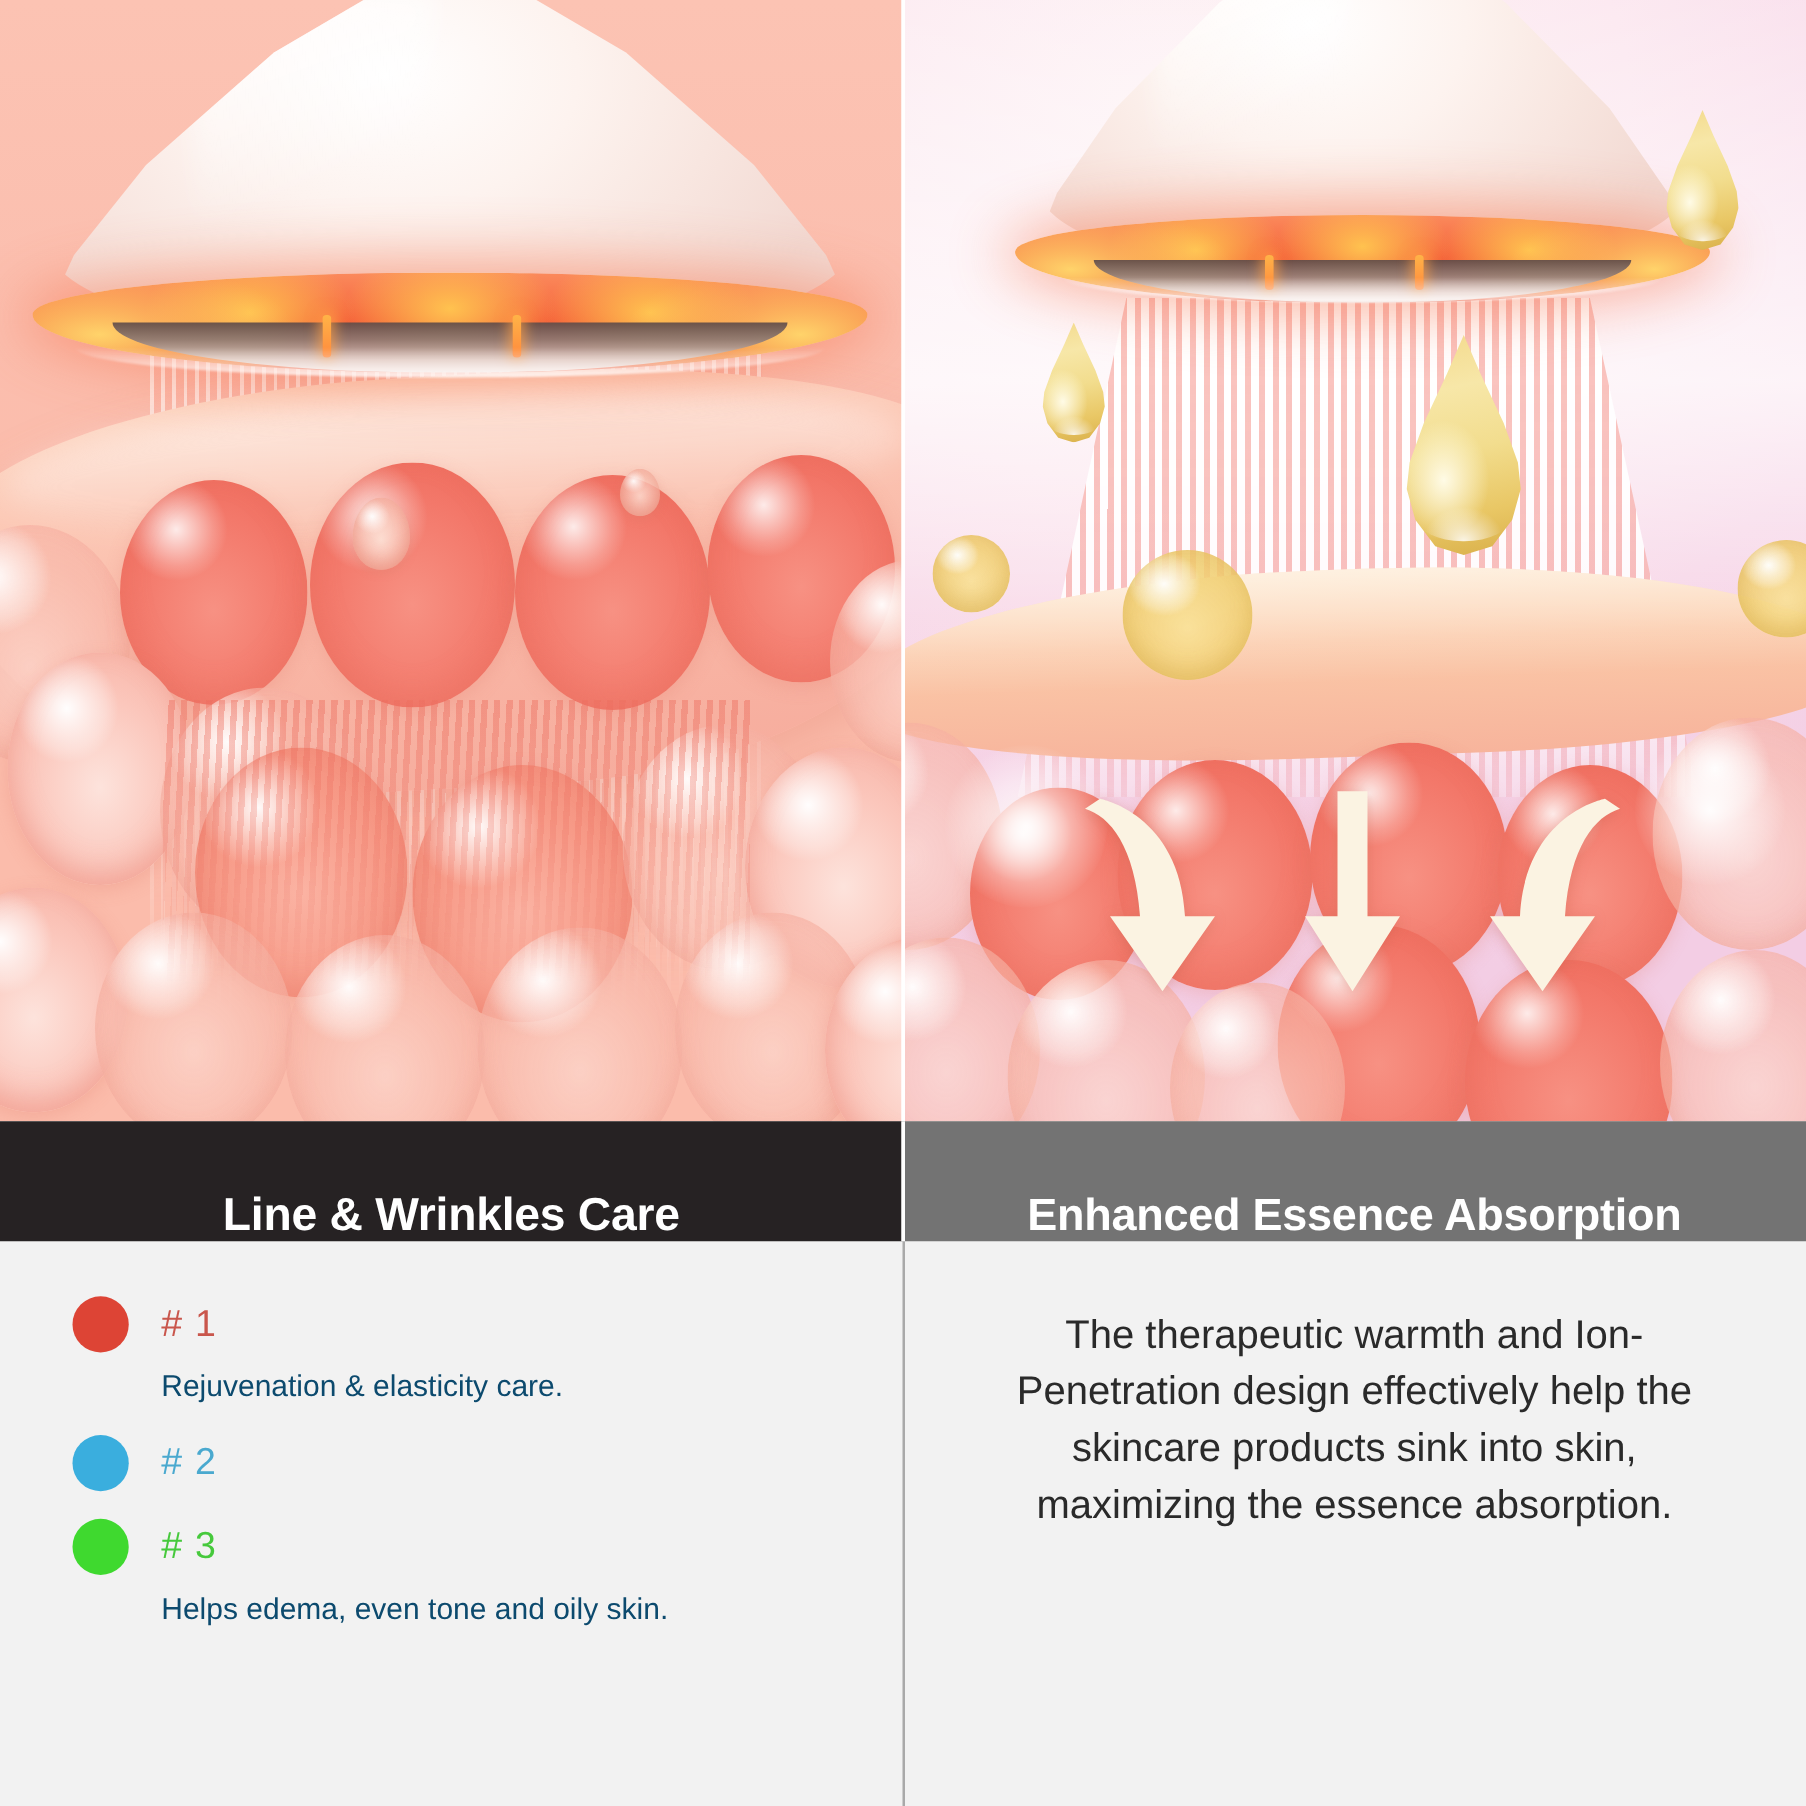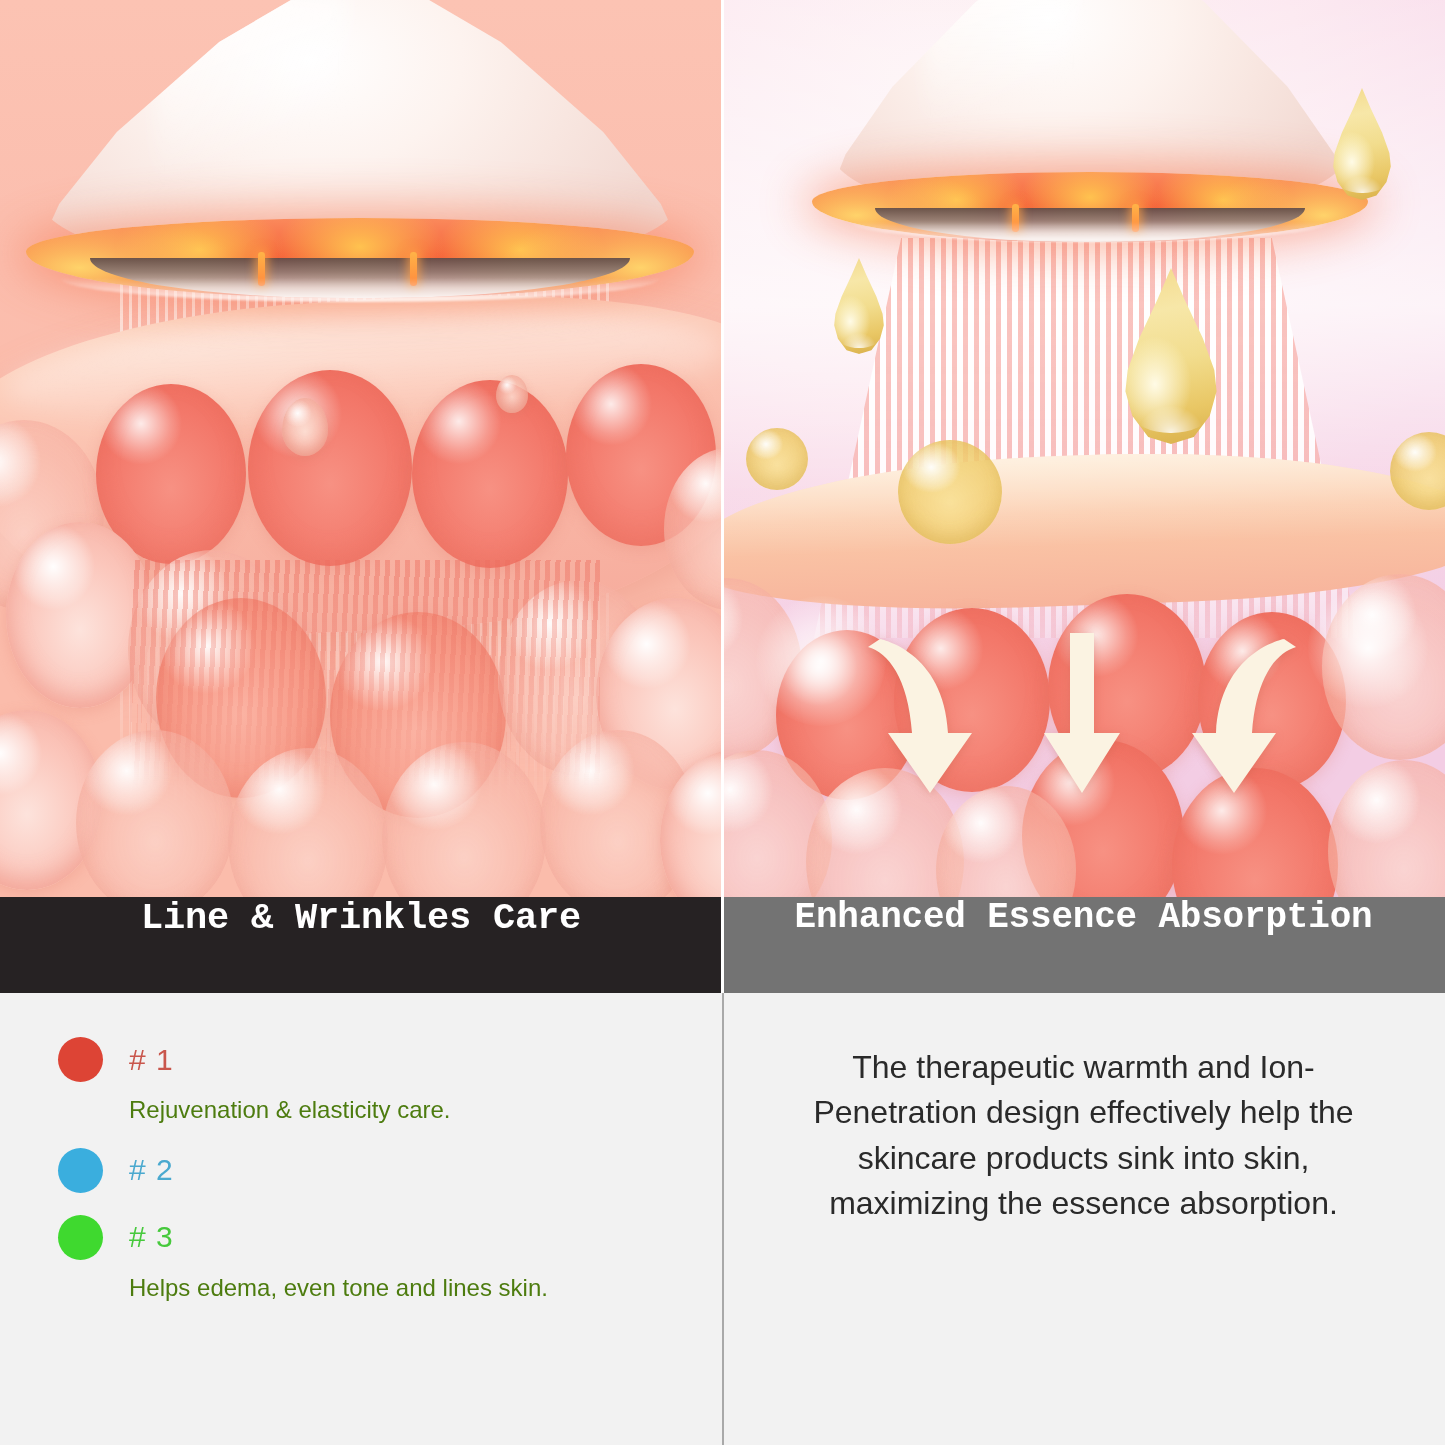--- a/index.html
+++ b/index.html
@@ -255,21 +255,21 @@
   }
 
   
   .banners{
     position:absolute;left:0;top:897px;
     width:1445px;height:96px;
     display:flex;z-index:50;
   }
   .banner{
     height:96px;
-    display:flex;align-items:flex-start;justify-content:center;font-family:Liberation Mono, monospace;
+    display:flex;align-items:flex-end;justify-content:center;
   }
   .banner.dark{width:722px;background:#262223;}
   .banner.red{width:723px;background:#737373;}
   .banner-divider{
     position:absolute;left:721px;top:0;width:3px;height:96px;background:#ffffff;
   }
   .banner-title{
     color:#ffffff;
     font-size:37px;
     font-weight:bold;
@@ -297,21 +297,21 @@
   }
 
   .feature{margin-bottom:22px;}
   .feature-head{display:flex;align-items:center;gap:26px;}
   .dot{width:45px;height:45px;border-radius:50%;flex:none;}
   .feature-num{
     font-size:30px;font-weight:400;letter-spacing:1px;
   }
   .feature-desc{
     margin:12px 0 0 71px;
-    font-size:24px;line-height:1.32;color:#4d7c0f;
+    font-size:24px;line-height:1.32;color:#0c4a6e;
     max-width:575px;
   }
   .feature:nth-child(2) .feature-desc{max-width:560px;}
 
   .para{
     font-size:32px;line-height:1.42;color:#2a2a2a;
     text-align:center;max-width:600px;
   }
 </style>
 </head>
@@ -457,21 +457,21 @@
           <span class="dot" style="background:#3aaede;"></span>
           <span class="feature-num" style="color:#4aa9cf;"># 2</span>
         </div>
       </div>
 
       <div class="feature">
         <div class="feature-head">
           <span class="dot" style="background:#3fd92f;"></span>
           <span class="feature-num" style="color:#46c93c;"># 3</span>
         </div>
-        <div class="feature-desc">Helps edema, even tone and lines skin.</div>
+        <div class="feature-desc">Helps edema, even tone and oily skin.</div>
       </div>
 
     </div>
 
     <div class="col-right">
       <p class="para">The therapeutic warmth and Ion-Penetration design effectively help the skincare products sink into skin, maximizing the essence absorption.</p>
     </div>
 
     <div class="bottom-divider"></div>
   </div>

